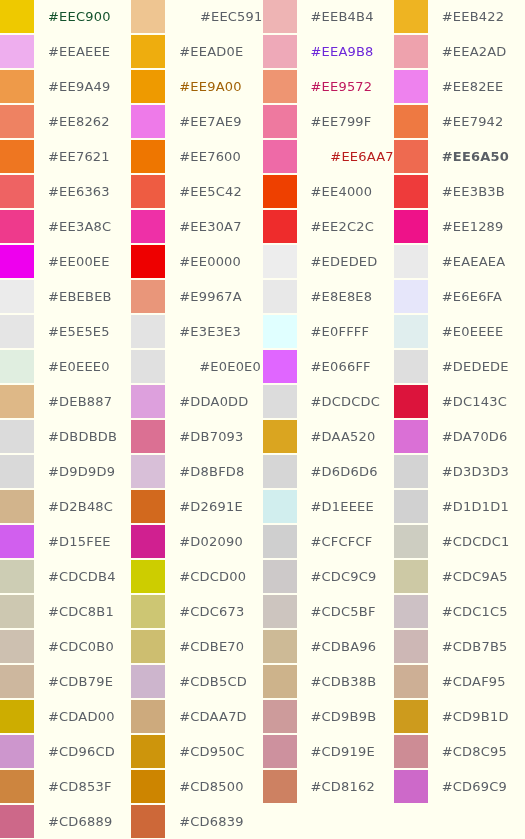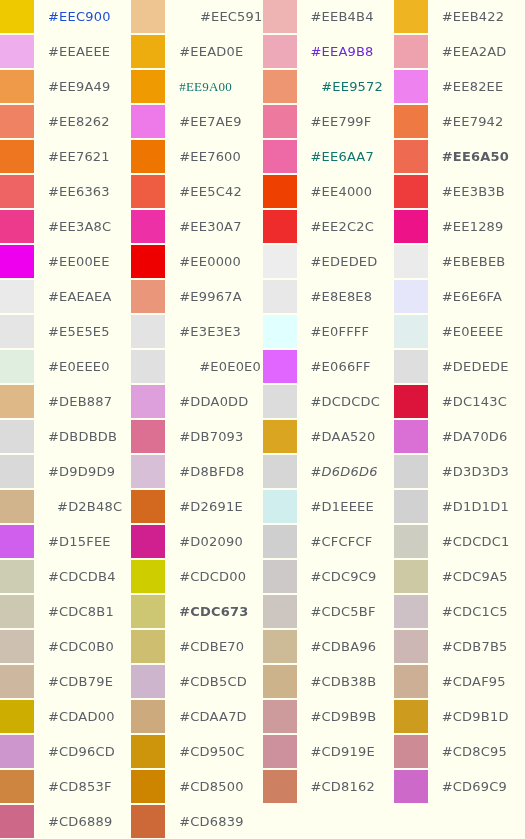--- a/index.html
+++ b/index.html
@@ -48,21 +48,21 @@
     white-space: nowrap;
     letter-spacing: 0.2px;
   }
 </style>
 </head>
 <body style="background-color: rgb(255, 255, 240);">
 
 <div id="swatch-grid">
     <div class="swatch-cell">
       <span class="swatch-chip" style="background-color: rgb(238, 201, 0);"></span>
-      <span class="swatch-label" style="color: #1d4ed8;">#EEC900</span>
+      <span class="swatch-label" style="color: #14532d;">#EEC900</span>
     </div>
     <div class="swatch-cell">
       <span class="swatch-chip" style="background-color: rgb(238, 197, 145);"></span>
       <span class="swatch-label" style="color: rgb(90, 95, 102); text-align: right;">#EEC591</span>
     </div>
     <div class="swatch-cell">
       <span class="swatch-chip" style="background-color: rgb(238, 180, 180);"></span>
       <span class="swatch-label" style="color: rgb(90, 95, 102);">#EEB4B4</span>
     </div>
     <div class="swatch-cell">
@@ -84,25 +84,25 @@
     <div class="swatch-cell">
       <span class="swatch-chip" style="background-color: rgb(238, 162, 173);"></span>
       <span class="swatch-label" style="color: rgb(90, 95, 102);">#EEA2AD</span>
     </div>
     <div class="swatch-cell">
       <span class="swatch-chip" style="background-color: rgb(238, 154, 73);"></span>
       <span class="swatch-label" style="color: rgb(90, 95, 102);">#EE9A49</span>
     </div>
     <div class="swatch-cell">
       <span class="swatch-chip" style="background-color: rgb(238, 154, 0);"></span>
-      <span class="swatch-label" style="color: #0f766e; font-family: Liberation Serif, serif;">#EE9A00</span>
+      <span class="swatch-label" style="color: #a16207;">#EE9A00</span>
     </div>
     <div class="swatch-cell">
       <span class="swatch-chip" style="background-color: rgb(238, 149, 114);"></span>
-      <span class="swatch-label" style="color: #0f766e; text-align: center;">#EE9572</span>
+      <span class="swatch-label" style="color: #be185d;">#EE9572</span>
     </div>
     <div class="swatch-cell">
       <span class="swatch-chip" style="background-color: rgb(238, 130, 238);"></span>
       <span class="swatch-label" style="color: rgb(90, 95, 102);">#EE82EE</span>
     </div>
     <div class="swatch-cell">
       <span class="swatch-chip" style="background-color: rgb(238, 130, 98);"></span>
       <span class="swatch-label" style="color: rgb(90, 95, 102);">#EE8262</span>
     </div>
     <div class="swatch-cell">
@@ -120,21 +120,21 @@
     <div class="swatch-cell">
       <span class="swatch-chip" style="background-color: rgb(238, 118, 33);"></span>
       <span class="swatch-label" style="color: rgb(90, 95, 102);">#EE7621</span>
     </div>
     <div class="swatch-cell">
       <span class="swatch-chip" style="background-color: rgb(238, 118, 0);"></span>
       <span class="swatch-label" style="color: rgb(90, 95, 102);">#EE7600</span>
     </div>
     <div class="swatch-cell">
       <span class="swatch-chip" style="background-color: rgb(238, 106, 167);"></span>
-      <span class="swatch-label" style="color: #0f766e;">#EE6AA7</span>
+      <span class="swatch-label" style="color: #b91c1c; text-align: right;">#EE6AA7</span>
     </div>
     <div class="swatch-cell">
       <span class="swatch-chip" style="background-color: rgb(238, 106, 80);"></span>
       <span class="swatch-label" style="color: rgb(90, 95, 102); font-weight: bold;">#EE6A50</span>
     </div>
     <div class="swatch-cell">
       <span class="swatch-chip" style="background-color: rgb(238, 99, 99);"></span>
       <span class="swatch-label" style="color: rgb(90, 95, 102);">#EE6363</span>
     </div>
     <div class="swatch-cell">
@@ -171,28 +171,28 @@
     </div>
     <div class="swatch-cell">
       <span class="swatch-chip" style="background-color: rgb(238, 0, 0);"></span>
       <span class="swatch-label" style="color: rgb(90, 95, 102);">#EE0000</span>
     </div>
     <div class="swatch-cell">
       <span class="swatch-chip" style="background-color: rgb(237, 237, 237);"></span>
       <span class="swatch-label" style="color: rgb(90, 95, 102);">#EDEDED</span>
     </div>
     <div class="swatch-cell">
+      <span class="swatch-chip" style="background-color: rgb(234, 234, 234);"></span>
+      <span class="swatch-label" style="color: rgb(90, 95, 102);">#EAEAEA</span>
+    </div>
+    <div class="swatch-cell">
       <span class="swatch-chip" style="background-color: rgb(235, 235, 235);"></span>
       <span class="swatch-label" style="color: rgb(90, 95, 102);">#EBEBEB</span>
     </div>
     <div class="swatch-cell">
-      <span class="swatch-chip" style="background-color: rgb(234, 234, 234);"></span>
-      <span class="swatch-label" style="color: rgb(90, 95, 102);">#EAEAEA</span>
-    </div>
-    <div class="swatch-cell">
       <span class="swatch-chip" style="background-color: rgb(233, 150, 122);"></span>
       <span class="swatch-label" style="color: rgb(90, 95, 102);">#E9967A</span>
     </div>
     <div class="swatch-cell">
       <span class="swatch-chip" style="background-color: rgb(232, 232, 232);"></span>
       <span class="swatch-label" style="color: rgb(90, 95, 102);">#E8E8E8</span>
     </div>
     <div class="swatch-cell">
       <span class="swatch-chip" style="background-color: rgb(230, 230, 250);"></span>
       <span class="swatch-label" style="color: rgb(90, 95, 102);">#E6E6FA</span>
@@ -264,29 +264,29 @@
     <div class="swatch-cell">
       <span class="swatch-chip" style="background-color: rgb(217, 217, 217);"></span>
       <span class="swatch-label" style="color: rgb(90, 95, 102);">#D9D9D9</span>
     </div>
     <div class="swatch-cell">
       <span class="swatch-chip" style="background-color: rgb(216, 191, 216);"></span>
       <span class="swatch-label" style="color: rgb(90, 95, 102);">#D8BFD8</span>
     </div>
     <div class="swatch-cell">
       <span class="swatch-chip" style="background-color: rgb(214, 214, 214);"></span>
-      <span class="swatch-label" style="color: rgb(90, 95, 102); font-style: italic;">#D6D6D6</span>
+      <span class="swatch-label" style="color: rgb(90, 95, 102);">#D6D6D6</span>
     </div>
     <div class="swatch-cell">
       <span class="swatch-chip" style="background-color: rgb(211, 211, 211);"></span>
       <span class="swatch-label" style="color: rgb(90, 95, 102);">#D3D3D3</span>
     </div>
     <div class="swatch-cell">
       <span class="swatch-chip" style="background-color: rgb(210, 180, 140);"></span>
-      <span class="swatch-label" style="color: rgb(90, 95, 102); text-align: center;">#D2B48C</span>
+      <span class="swatch-label" style="color: rgb(90, 95, 102);">#D2B48C</span>
     </div>
     <div class="swatch-cell">
       <span class="swatch-chip" style="background-color: rgb(210, 105, 30);"></span>
       <span class="swatch-label" style="color: rgb(90, 95, 102);">#D2691E</span>
     </div>
     <div class="swatch-cell">
       <span class="swatch-chip" style="background-color: rgb(209, 238, 238);"></span>
       <span class="swatch-label" style="color: rgb(90, 95, 102);">#D1EEEE</span>
     </div>
     <div class="swatch-cell">
@@ -324,21 +324,21 @@
     <div class="swatch-cell">
       <span class="swatch-chip" style="background-color: rgb(205, 201, 165);"></span>
       <span class="swatch-label" style="color: rgb(90, 95, 102);">#CDC9A5</span>
     </div>
     <div class="swatch-cell">
       <span class="swatch-chip" style="background-color: rgb(205, 200, 177);"></span>
       <span class="swatch-label" style="color: rgb(90, 95, 102);">#CDC8B1</span>
     </div>
     <div class="swatch-cell">
       <span class="swatch-chip" style="background-color: rgb(205, 198, 115);"></span>
-      <span class="swatch-label" style="color: rgb(90, 95, 102); font-weight: bold;">#CDC673</span>
+      <span class="swatch-label" style="color: rgb(90, 95, 102);">#CDC673</span>
     </div>
     <div class="swatch-cell">
       <span class="swatch-chip" style="background-color: rgb(205, 197, 191);"></span>
       <span class="swatch-label" style="color: rgb(90, 95, 102);">#CDC5BF</span>
     </div>
     <div class="swatch-cell">
       <span class="swatch-chip" style="background-color: rgb(205, 193, 197);"></span>
       <span class="swatch-label" style="color: rgb(90, 95, 102);">#CDC1C5</span>
     </div>
     <div class="swatch-cell">

